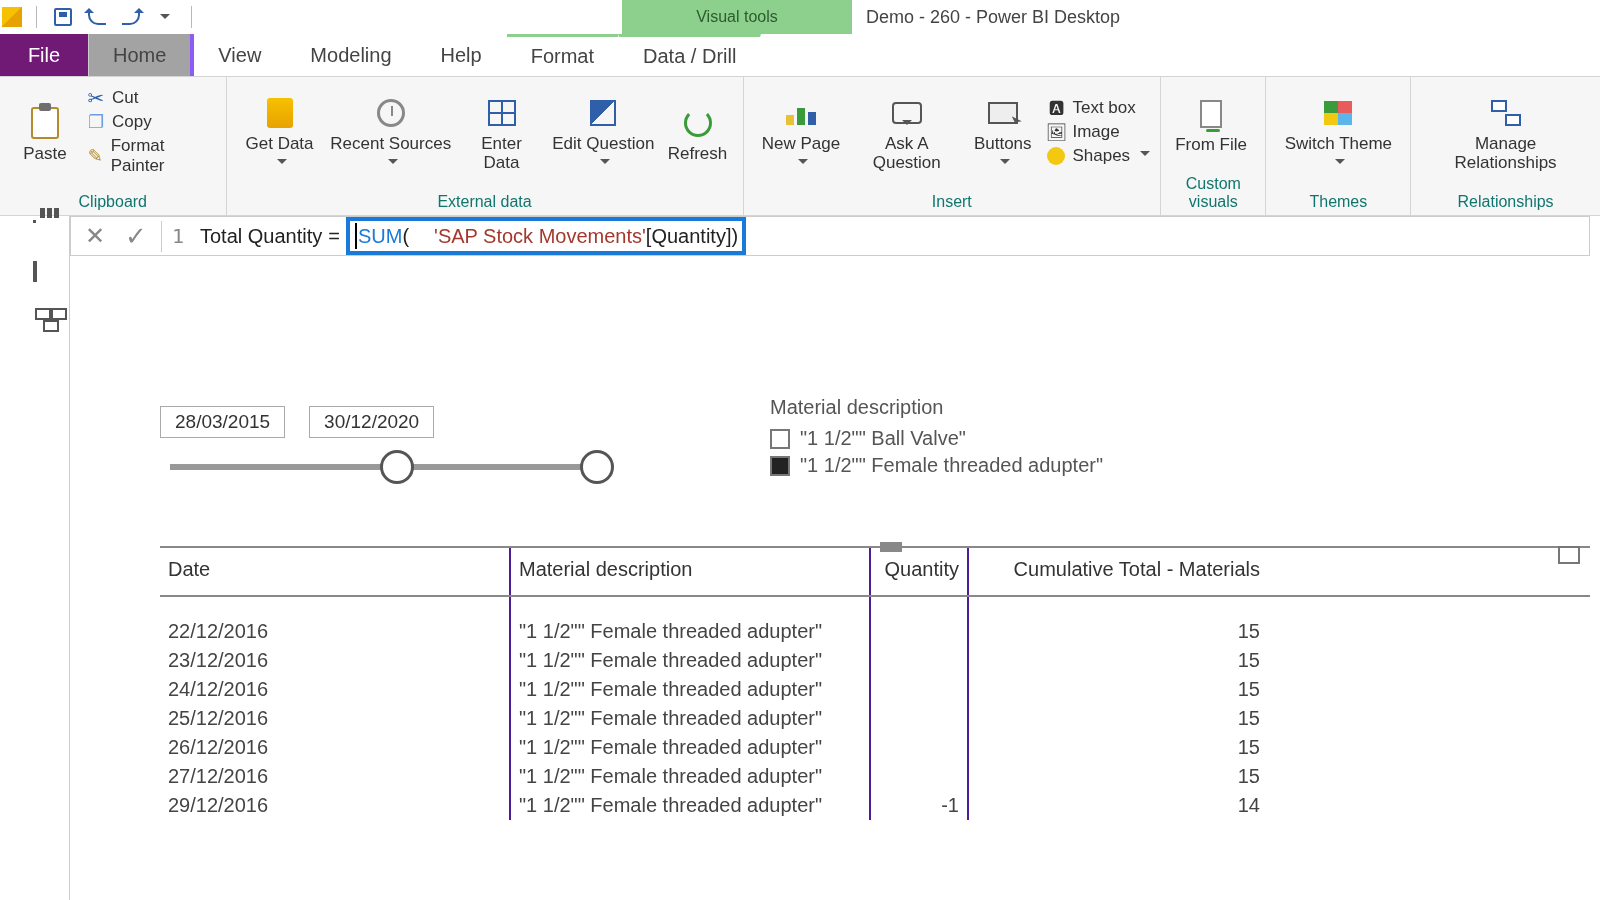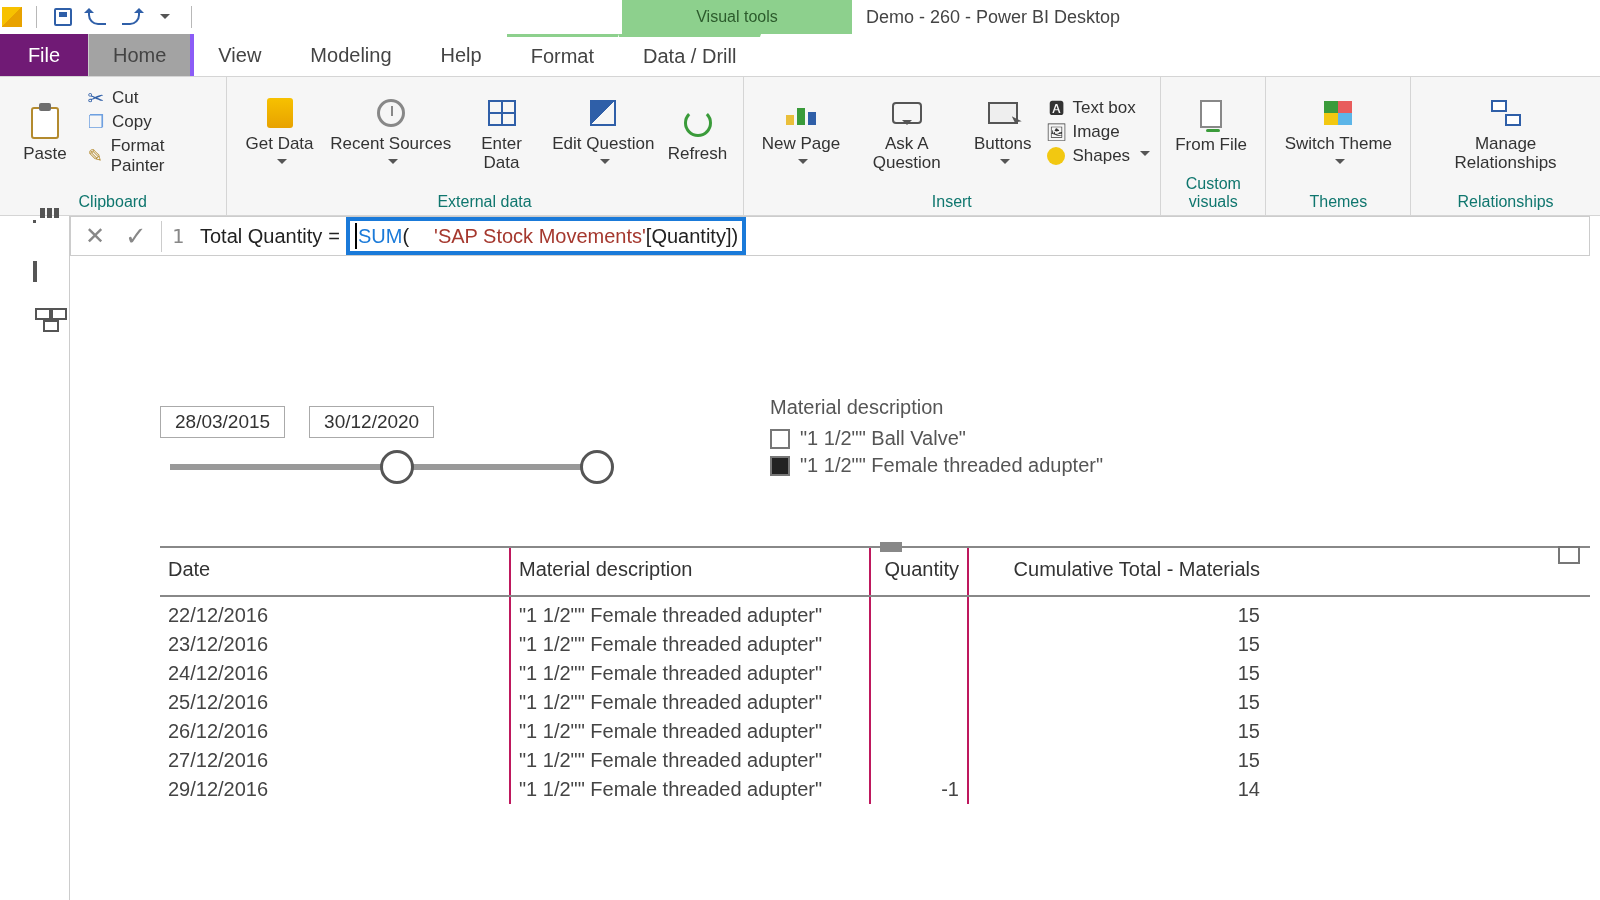--- a/index.html
+++ b/index.html
@@ -121,23 +121,23 @@
   .chk.filled { background:#222; }
 
   
   .table-visual { position:absolute; top:330px; left:90px; right:10px; }
   .tv-border-top { border-top:2px solid #888; position:relative;}
   .tv-scroll { position:absolute; top:-6px; left:720px; width:22px;height:10px;background:#888;}
   .tv-focus { position:absolute; top:-2px; right:10px; width:22px;height:18px;border:2px solid #777;cursor:pointer;}
   .tv-table { width:100%; border-collapse:collapse; font-size:20px; }
   .tv-table th { text-align:left; font-weight:400; color:#333; border-bottom:2px solid #888; padding:10px 8px 14px; }
   .tv-table th.r, .tv-table td.r { text-align:right; }
-  .tv-table th.div, .tv-table td.div { border-right:2px solid #be185d; }
+  .tv-table th.div, .tv-table td.div { border-right:2px solid #4c1d95; }
   .tv-table td { padding:3px 8px; color:#444; }
-  .tv-table tbody tr:nth-child(1) td { padding-top:7px;}
+  .tv-table tbody tr:nth-child(1) td { padding-top:23px;}
 </style>
 </head>
 <body>
 
 <div class="titlebar">
   <div class="qat">
     <div class="app-logo"></div>
     <span class="qat-divider"></span>
     <span class="qat-btn">
         <span class="icon-save"></span>

